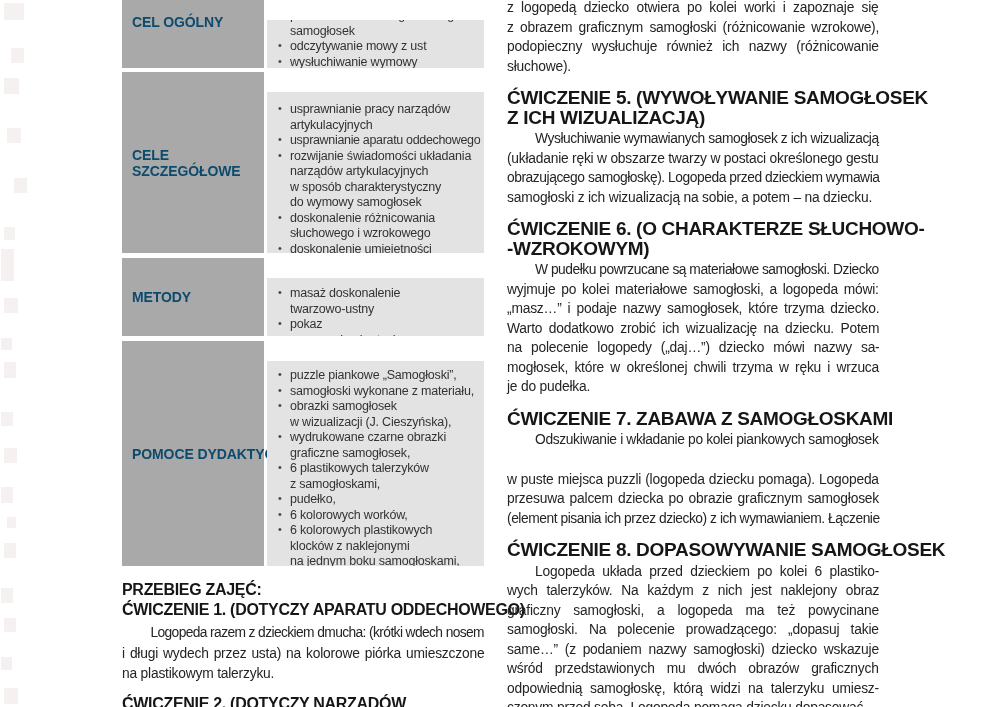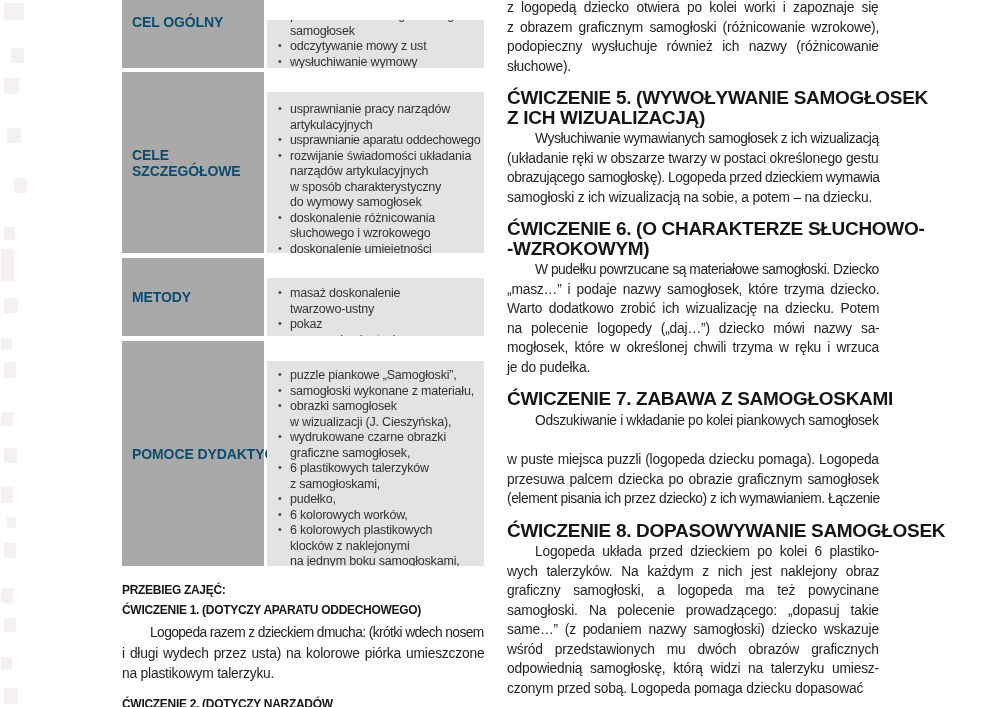--- a/index.html
+++ b/index.html
@@ -20,21 +20,21 @@
   .row1 .titems{margin-top:-12px;}
   .row2 .titems{padding-top:10px;}
   .row3 .titems{padding-top:8px;}
   .row4 .titems{padding-top:7px;}
   .t-line{position:relative;padding-left:15px;font-size:12.5px;letter-spacing:-0.2px;
           line-height:15.5px;color:#333;white-space:nowrap;}
   .blt{position:absolute;left:3px;top:-1px;font-size:11px;color:#444;}
   
   .left-text{position:absolute;left:122px;top:580px;width:362px;}
   .right-col{position:absolute;left:507px;top:-2px;width:372px;}
-  .sec-title,.ex-title{font-size:12px;font-weight:bold;letter-spacing:-0.3px;line-height:20px;
+  .sec-title,.ex-title{font-size:16px;font-weight:bold;letter-spacing:-0.3px;line-height:20px;
           color:#161616;white-space:nowrap;}
   .rhead{margin-top:12px;margin-bottom:2px;}
   .rhead .hlineB{font-size:19px;font-weight:bold;letter-spacing:-0.3px;line-height:19.5px;
           color:#161616;white-space:nowrap;}
   .para{margin:0;}
   .jline{font-size:13.8px;letter-spacing:-0.2px;color:#242424;white-space:nowrap;}
   .right-col .jline{line-height:19.5px;}
   .left-text .jline{line-height:20.5px;}
   .para.indent .jline.first{padding-left:28px;}
   .left-text .para{margin-top:3px;}
@@ -178,21 +178,21 @@
             </div>
           </div>
       </div>
     </div>
   </div>
 
   <div class="left-text">
     <div class="sec-title">PRZEBIEG ZAJĘĆ:</div>
     <div class="ex-title">ĆWICZENIE 1. (DOTYCZY APARATU ODDECHOWEGO)</div>
     <div class="para indent">
-        <div class="jline first" style="letter-spacing: -0.61px;"><span class="txt">Logopeda razem z dzieckiem dmucha: (krótki wdech nosem</span></div>
+        <div class="jline first" style="letter-spacing: -0.61px; text-align: right;"><span class="txt">Logopeda razem z dzieckiem dmucha: (krótki wdech nosem</span></div>
         <div class="jline" style="word-spacing: 1.38px;"><span class="txt">i długi wydech przez usta) na kolorowe piórka umieszczone</span></div>
         <div class="jline last"><span class="txt">na plastikowym talerzyku.</span></div>
       </div>
     <div class="ex-title ex2">ĆWICZENIE 2. (DOTYCZY NARZĄDÓW</div>
   </div>
 
   <div class="right-col">
     <div class="para">
         <div class="jline first" style="word-spacing: 3.78px;"><span class="txt">z logopedą dziecko otwiera po kolei worki i zapoznaje się</span></div>
         <div class="jline" style="word-spacing: 2.6px;"><span class="txt">z obrazem graficznym samogłoski (różnicowanie wzrokowe),</span></div>
@@ -210,20 +210,21 @@
         <div class="jline" style="letter-spacing: -0.44px;"><span class="txt">obrazującego samogłoskę). Logopeda przed dzieckiem wymawia</span></div>
         <div class="jline last"><span class="txt">samogłoski z ich wizualizacją na sobie, a potem – na dziecku.</span></div>
       </div>
 
     <div class="rhead">
         <div class="hlineB first"><span class="txt">ĆWICZENIE 6. (O CHARAKTERZE SŁUCHOWO-</span></div>
         <div class="hlineB last"><span class="txt">-WZROKOWYM)</span></div>
       </div>
     <div class="para indent">
         <div class="jline first" style="letter-spacing: -0.47px;"><span class="txt">W pudełku powrzucane są materiałowe samogłoski. Dziecko</span></div>
+        <div class="jline" style="word-spacing: 2.14px;"><span class="txt">wyjmuje po kolei materiałowe samogłoski, a logopeda mówi:</span></div>
         <div class="jline" style="word-spacing: 2.43px;"><span class="txt">„masz…” i podaje nazwy samogłosek, które trzyma dziecko.</span></div>
         <div class="jline" style="word-spacing: 2.86px;"><span class="txt">Warto dodatkowo zrobić ich wizualizację na dziecku. Potem</span></div>
         <div class="jline" style="word-spacing: 5.43px;"><span class="txt">na polecenie logopedy („daj…”) dziecko mówi nazwy sa-</span></div>
         <div class="jline" style="word-spacing: 2.67px;"><span class="txt">mogłosek, które w określonej chwili trzyma w ręku i wrzuca</span></div>
         <div class="jline last"><span class="txt">je do pudełka.</span></div>
       </div>
 
     <div class="rhead">
         <div class="hlineB first last"><span class="txt">ĆWICZENIE 7. ZABAWA Z SAMOGŁOSKAMI</span></div>
       </div>

